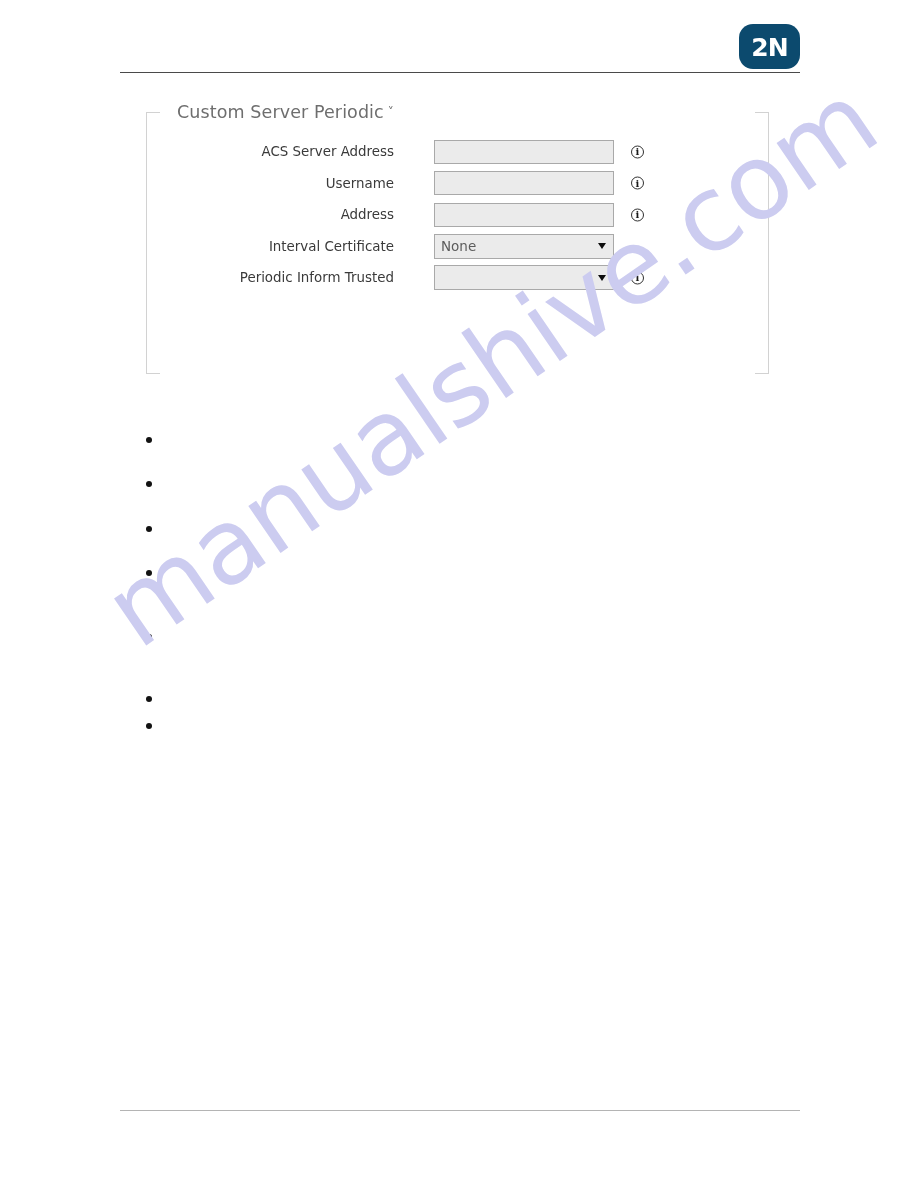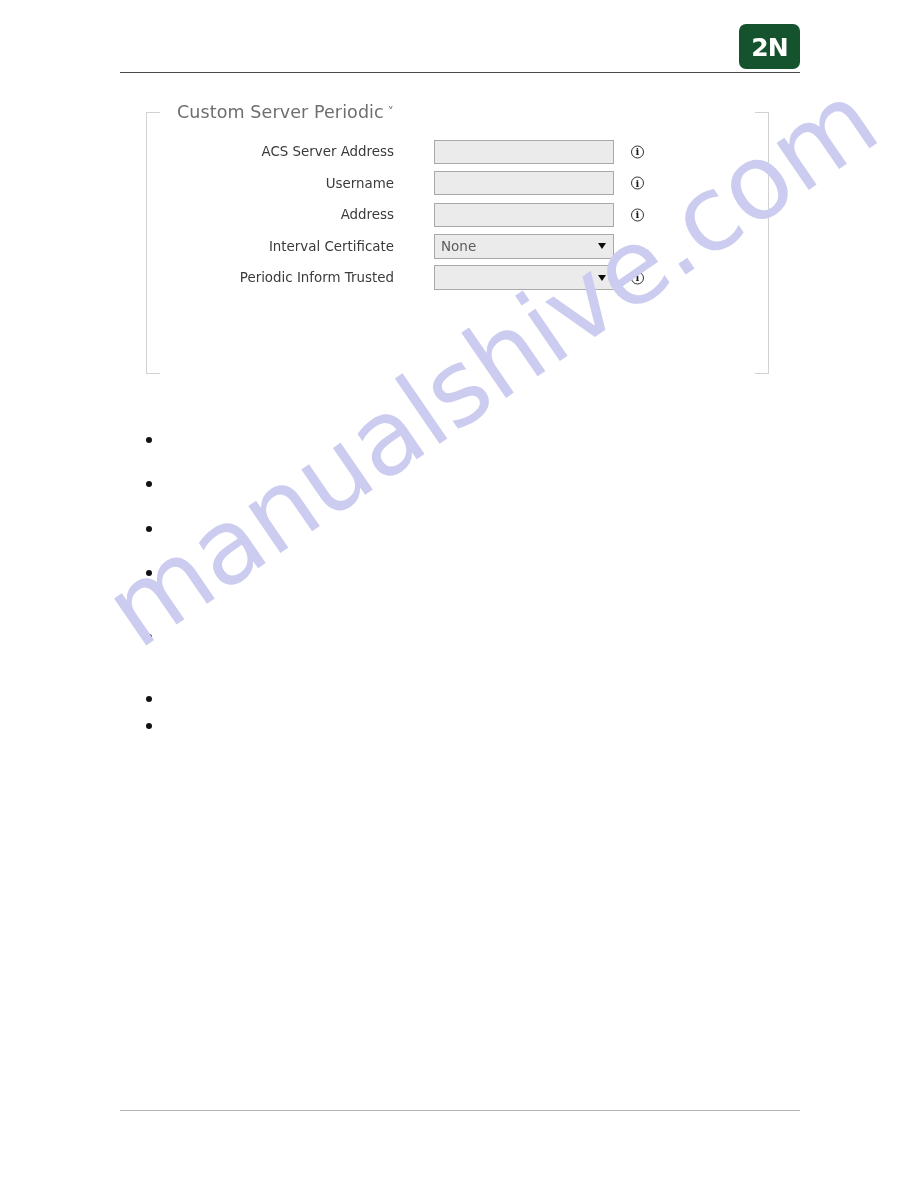--- a/index.html
+++ b/index.html
@@ -48,22 +48,22 @@
     user-select: none;
   }
 
   
   #logo-2n {
     position: absolute;
     right: 118px;
     top: 24px;
     width: 61px;
     height: 45px;
-    background: #14532d;
-    border-radius: 7px;
+    background: #0c4a6e;
+    border-radius: 14px;
     z-index: 3;
   }
   #logo-2n .logo-text {
     position: absolute;
     left: 0;
     right: 0;
     top: 50%;
     transform: translateY(-50%);
     text-align: center;
     font-family: "DejaVu Sans", sans-serif;

